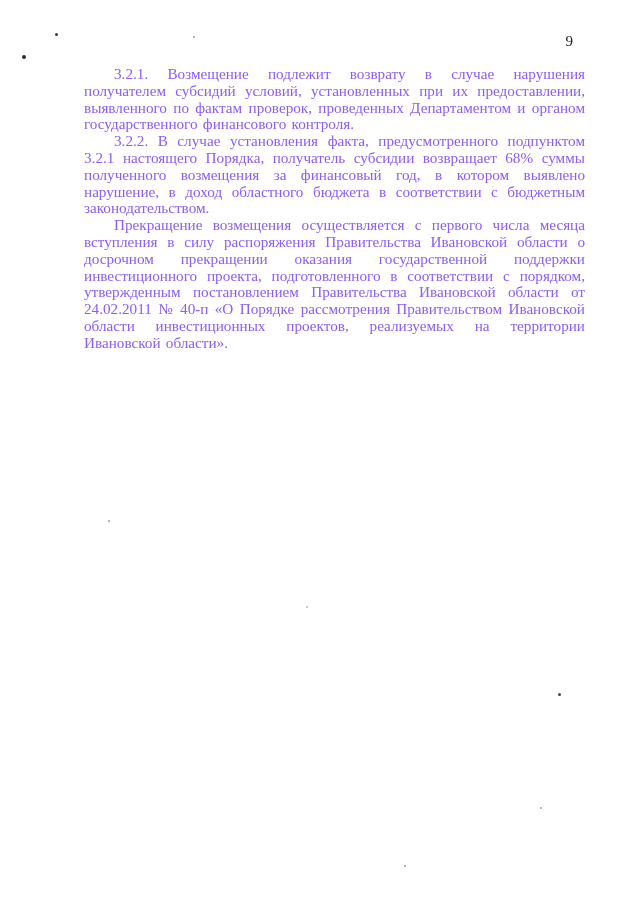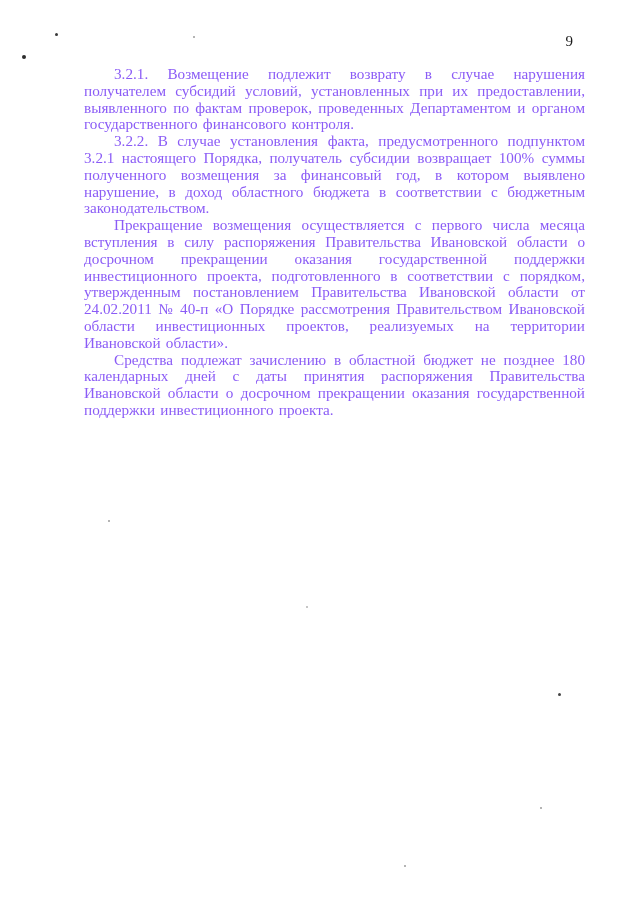--- a/index.html
+++ b/index.html
@@ -52,23 +52,22 @@
 </style>
 </head>
 <body>
 
 <div class="page">
 
   <div class="page-number">9</div>
 
   <div class="text-block">
     <p>3.2.1. Возмещение подлежит возврату в случае нарушения получателем субсидий условий, установленных при их предоставлении, выявленного по фактам проверок, проведенных Департаментом и органом государственного финансового контроля.</p>
-    <p>3.2.2. В случае установления факта, предусмотренного подпунктом 3.2.1 настоящего Порядка, получатель субсидии возвращает 100% суммы полученного возмещения за финансовый год, в котором выявлено нарушение, в доход областного бюджета в соответствии с бюджетным законодательством.</p>
+    <p>3.2.2. В случае установления факта, предусмотренного подпунктом 3.2.1 настоящего Порядка, получатель субсидии возвращает 68% суммы полученного возмещения за финансовый год, в котором выявлено нарушение, в доход областного бюджета в соответствии с бюджетным законодательством.</p>
     <p>Прекращение возмещения осуществляется с первого числа месяца вступления в силу распоряжения Правительства Ивановской области о досрочном прекращении оказания государственной поддержки инвестиционного проекта, подготовленного в соответствии с порядком, утвержденным постановлением Правительства Ивановской области от 24.02.2011 № 40-п «О Порядке рассмотрения Правительством Ивановской области инвестиционных проектов, реализуемых на территории Ивановской области».</p>
-    <p>Средства подлежат зачислению в областной бюджет не позднее 180 календарных дней с даты принятия распоряжения Правительства Ивановской области о досрочном прекращении оказания государственной поддержки инвестиционного проекта.</p>
   </div>
 
   <div id="specks-layer">
       <div class="speck" style="left: 193px; top: 36px; width: 2px; height: 2px; opacity: 0.45;"></div>
       <div class="speck" style="left: 55px; top: 33px; width: 3px; height: 3px; opacity: 0.9;"></div>
       <div class="speck" style="left: 22px; top: 55px; width: 4px; height: 4px; opacity: 0.95;"></div>
       <div class="speck" style="left: 108px; top: 520px; width: 2px; height: 2px; opacity: 0.45;"></div>
       <div class="speck" style="left: 306px; top: 606px; width: 2px; height: 2px; opacity: 0.35;"></div>
       <div class="speck" style="left: 558px; top: 693px; width: 3px; height: 3px; opacity: 0.85;"></div>
       <div class="speck" style="left: 540px; top: 807px; width: 2px; height: 2px; opacity: 0.45;"></div>

